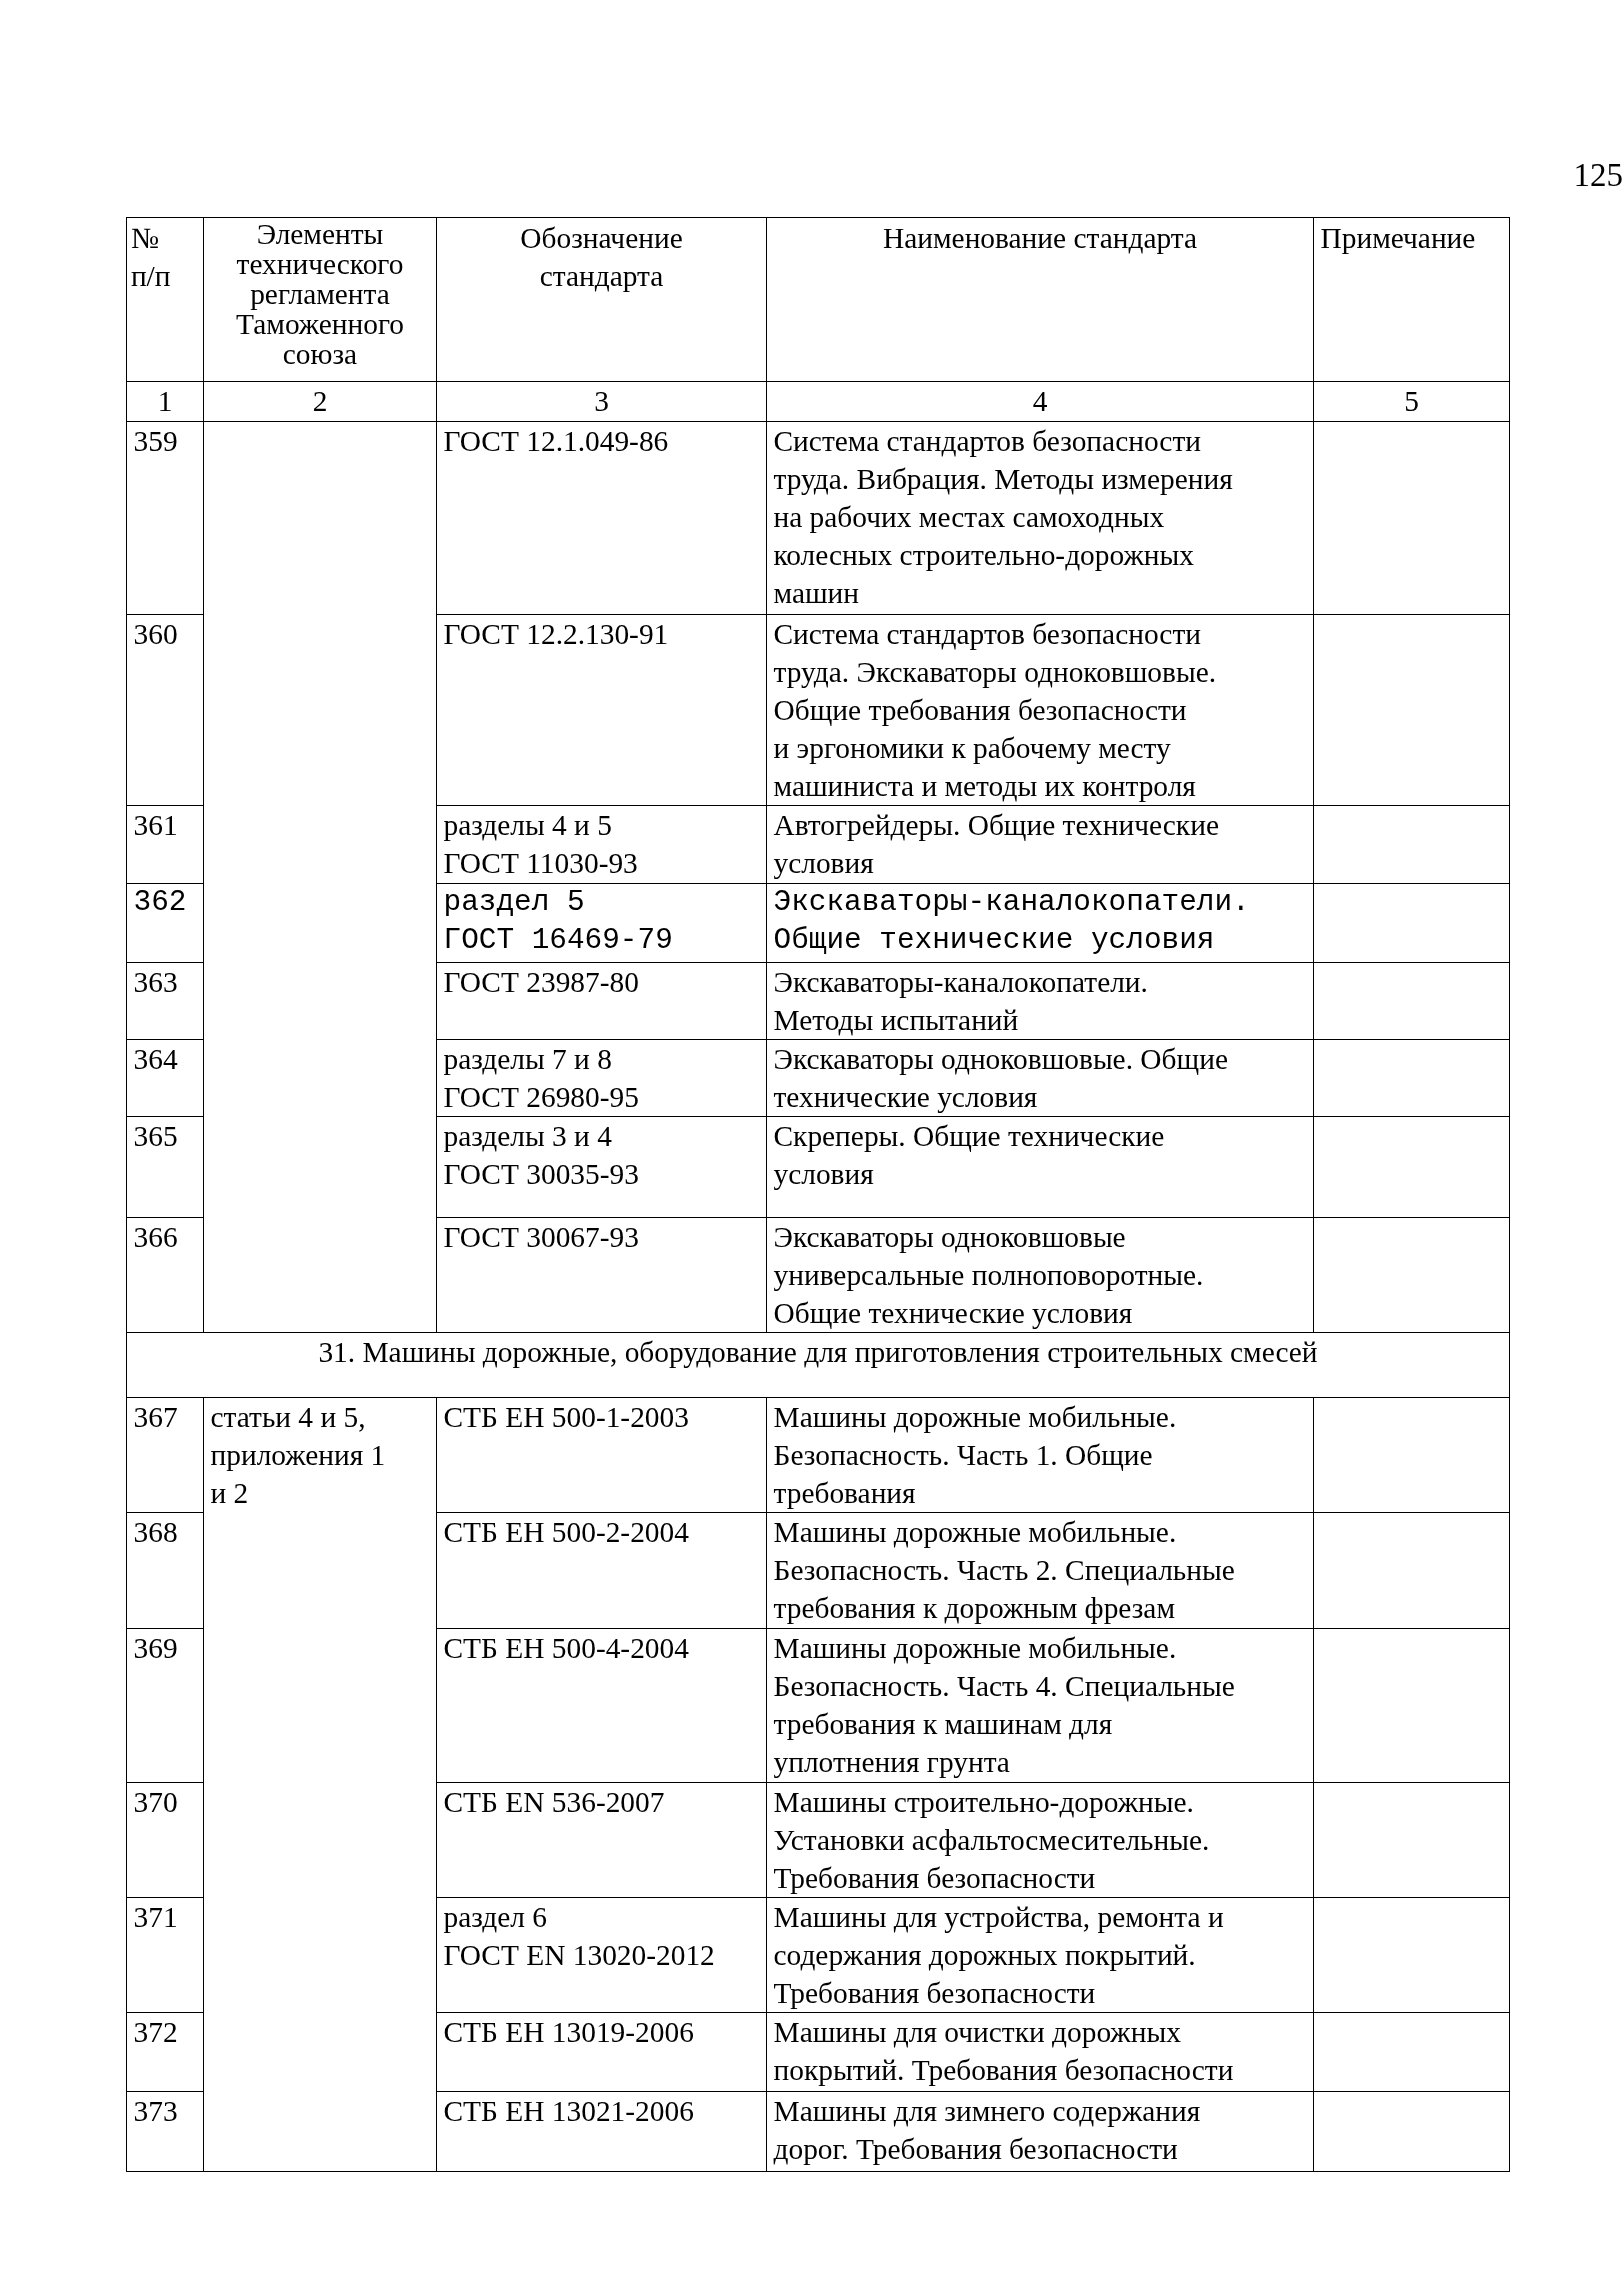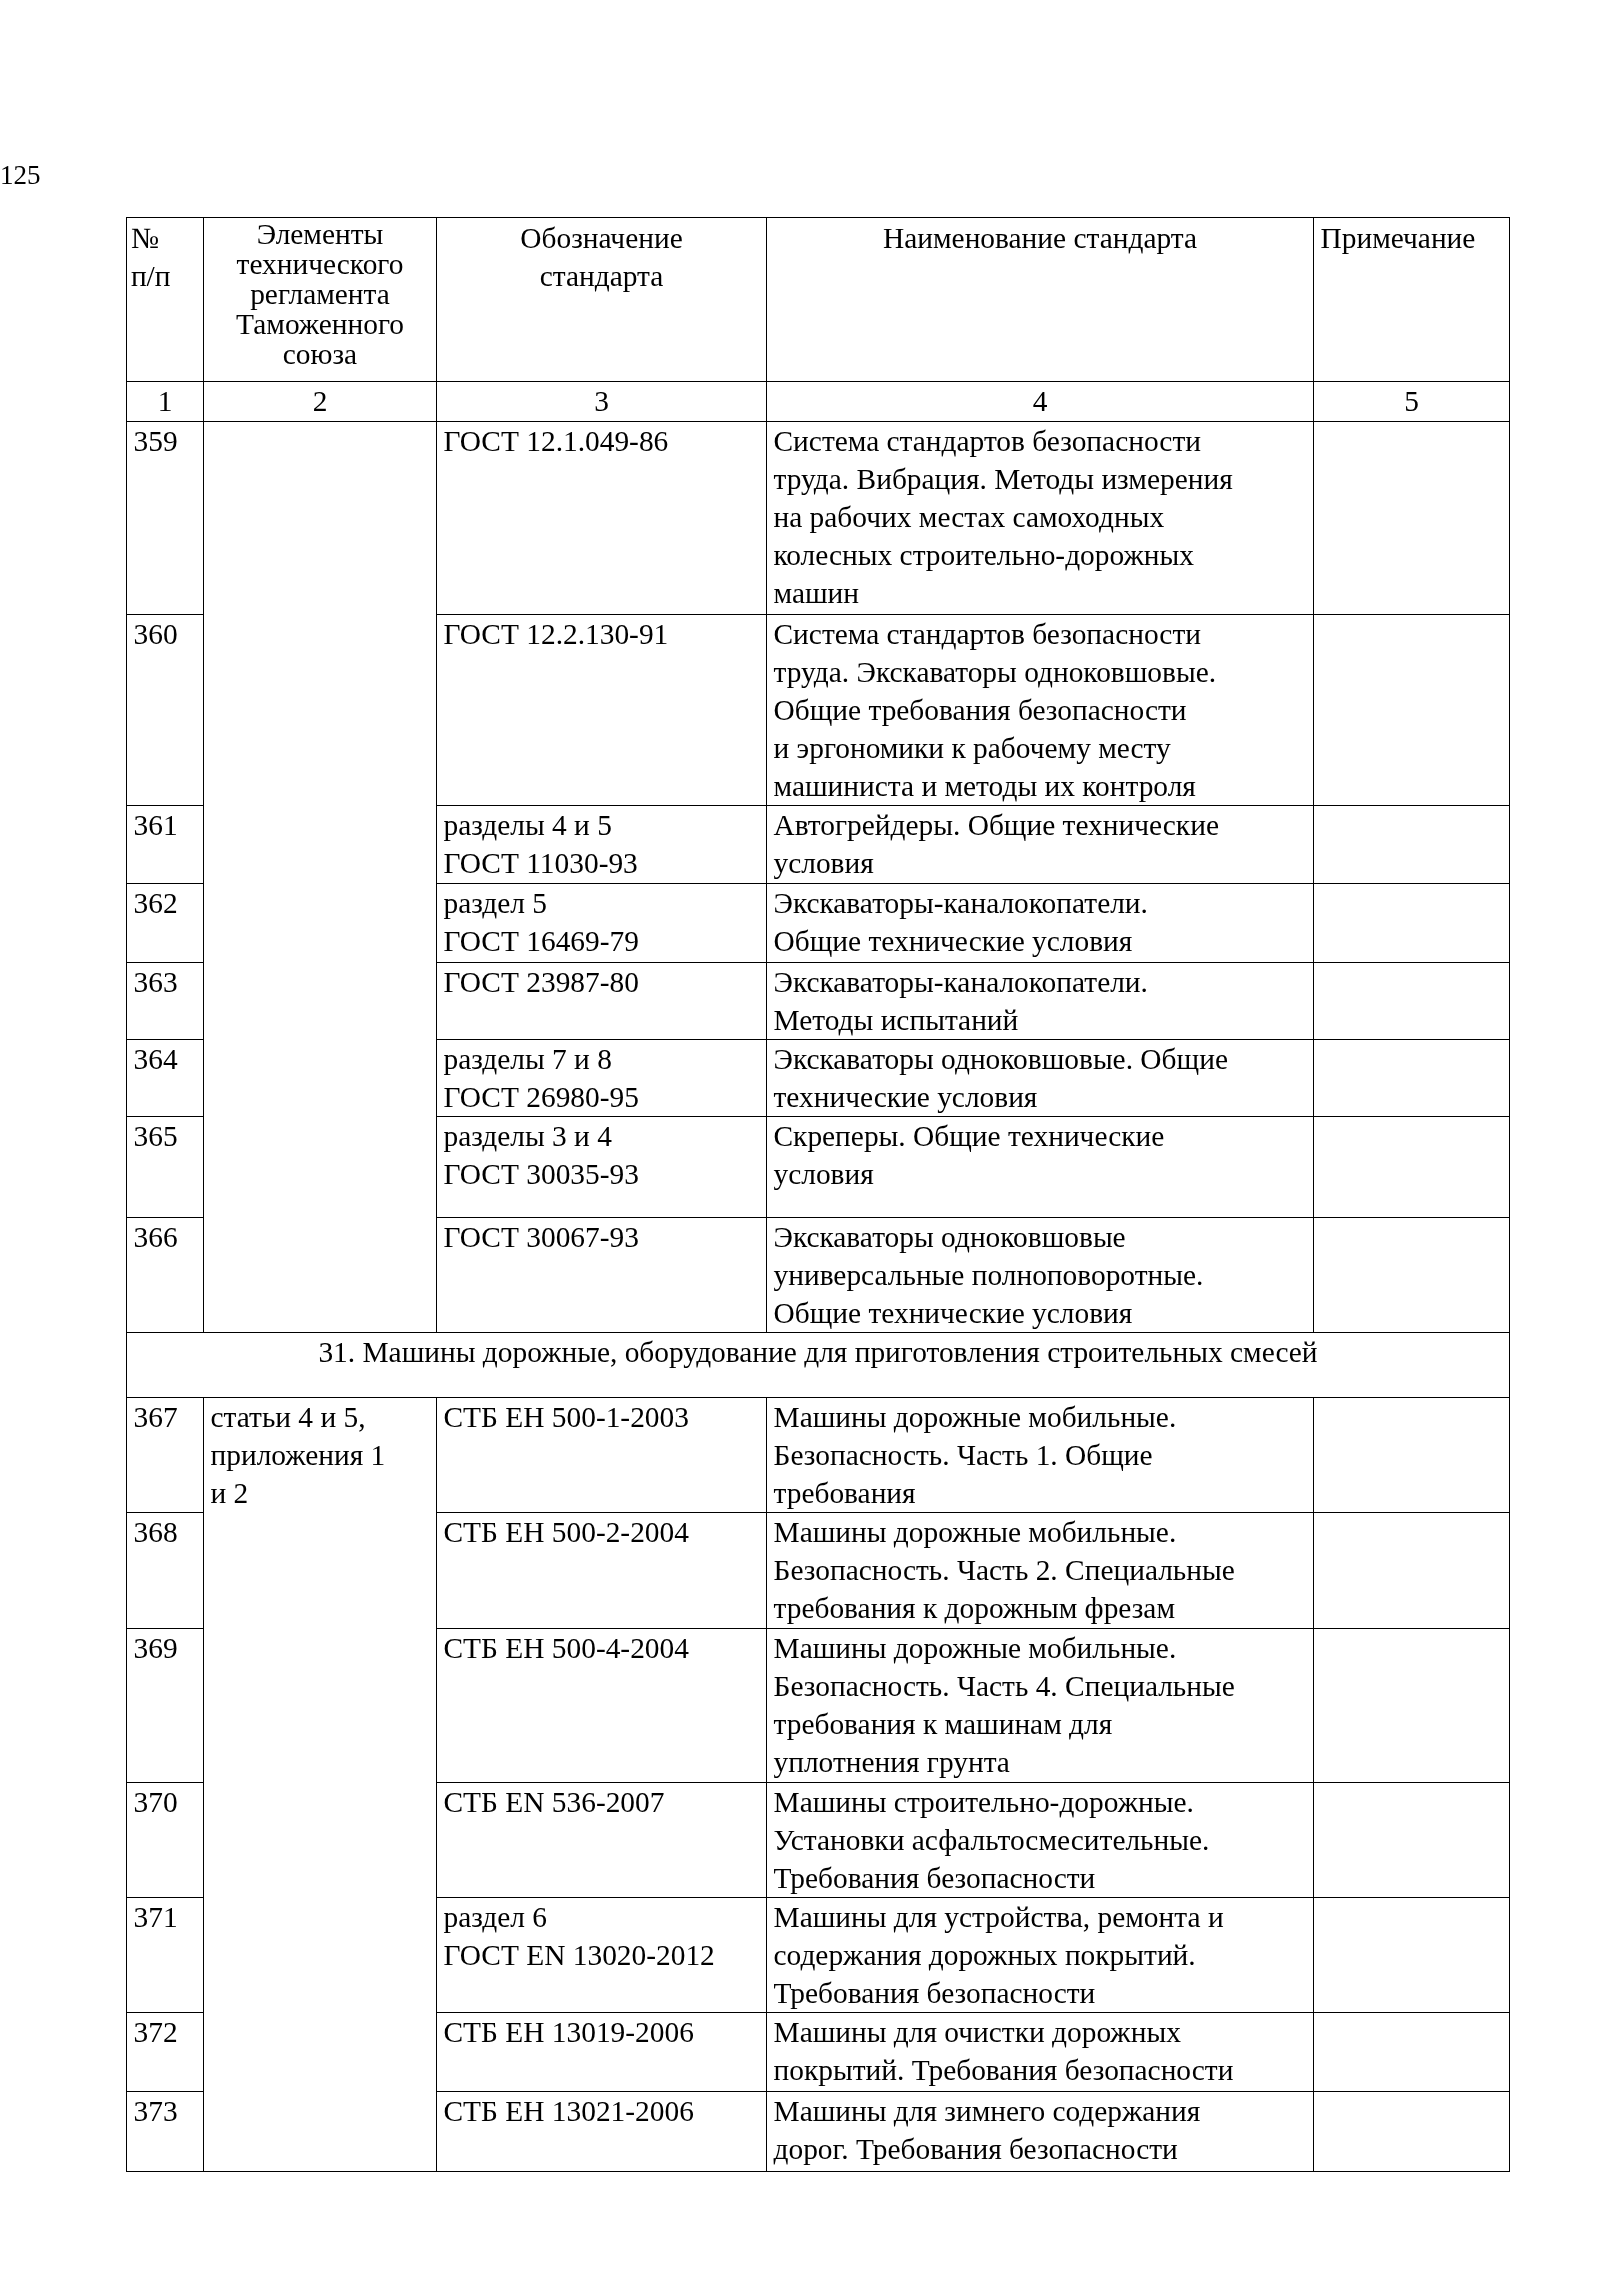--- a/index.html
+++ b/index.html
@@ -1,19 +1,19 @@
 <!DOCTYPE html>
 <html style="font-size:10.5px"><head>
 <meta charset="utf-8">
 <style>
   html, body { margin:0; padding:0; background:#ffffff; }
   body { width:1623px; height:2295px; position:relative; overflow:hidden;
          font-family:"Liberation Serif", "DejaVu Serif", serif; color:#000; }
-  .page-num { position:absolute; left:0; width:1623px; top:156px; text-align:left;
-              font-size:27px; line-height:39px; }
+  .page-num { position:absolute; left:0; width:1623px; top:156px; text-align:right;
+              font-size:33px; line-height:39px; }
   table.std { position:absolute; left:126px; top:217px; width:1383px;
               border-collapse:collapse; table-layout:fixed; }
   table.std td, table.std th { border:1.3px solid #000; vertical-align:top;
               font-size:29.4px; line-height:38px; font-weight:normal;
               padding:0 6.5px; overflow:hidden; }
   table.std th { text-align:center; padding-top:1.3px; }
   .c1{width:77px;} .c2{width:233px;} .c3{width:330px;} .c4{width:547px;} .c5{width:196px;}
   td.num { text-align:left; padding-left:3.9px; }
   td.colnum { text-align:center; }
   td.section { text-align:center; vertical-align:middle;margin-top:20px; }
@@ -99,21 +99,21 @@
         <td class="stack">
           <span>разделы 4 и 5</span>
           <span>ГОСТ 11030-93</span>
         </td>
         <td class="stack">
           <span>Автогрейдеры. Общие технические</span>
           <span>условия</span>
         </td>
         <td></td>
       </tr>
-      <tr style="height: 79px;">
+      <tr style="height: 79px; font-family: Liberation Mono, monospace;">
         <td class="num">362</td>
         <td class="stack">
           <span>раздел 5</span>
           <span>ГОСТ 16469-79</span>
         </td>
         <td class="stack">
           <span>Экскаваторы-каналокопатели.</span>
           <span>Общие технические условия</span>
         </td>
         <td></td>

